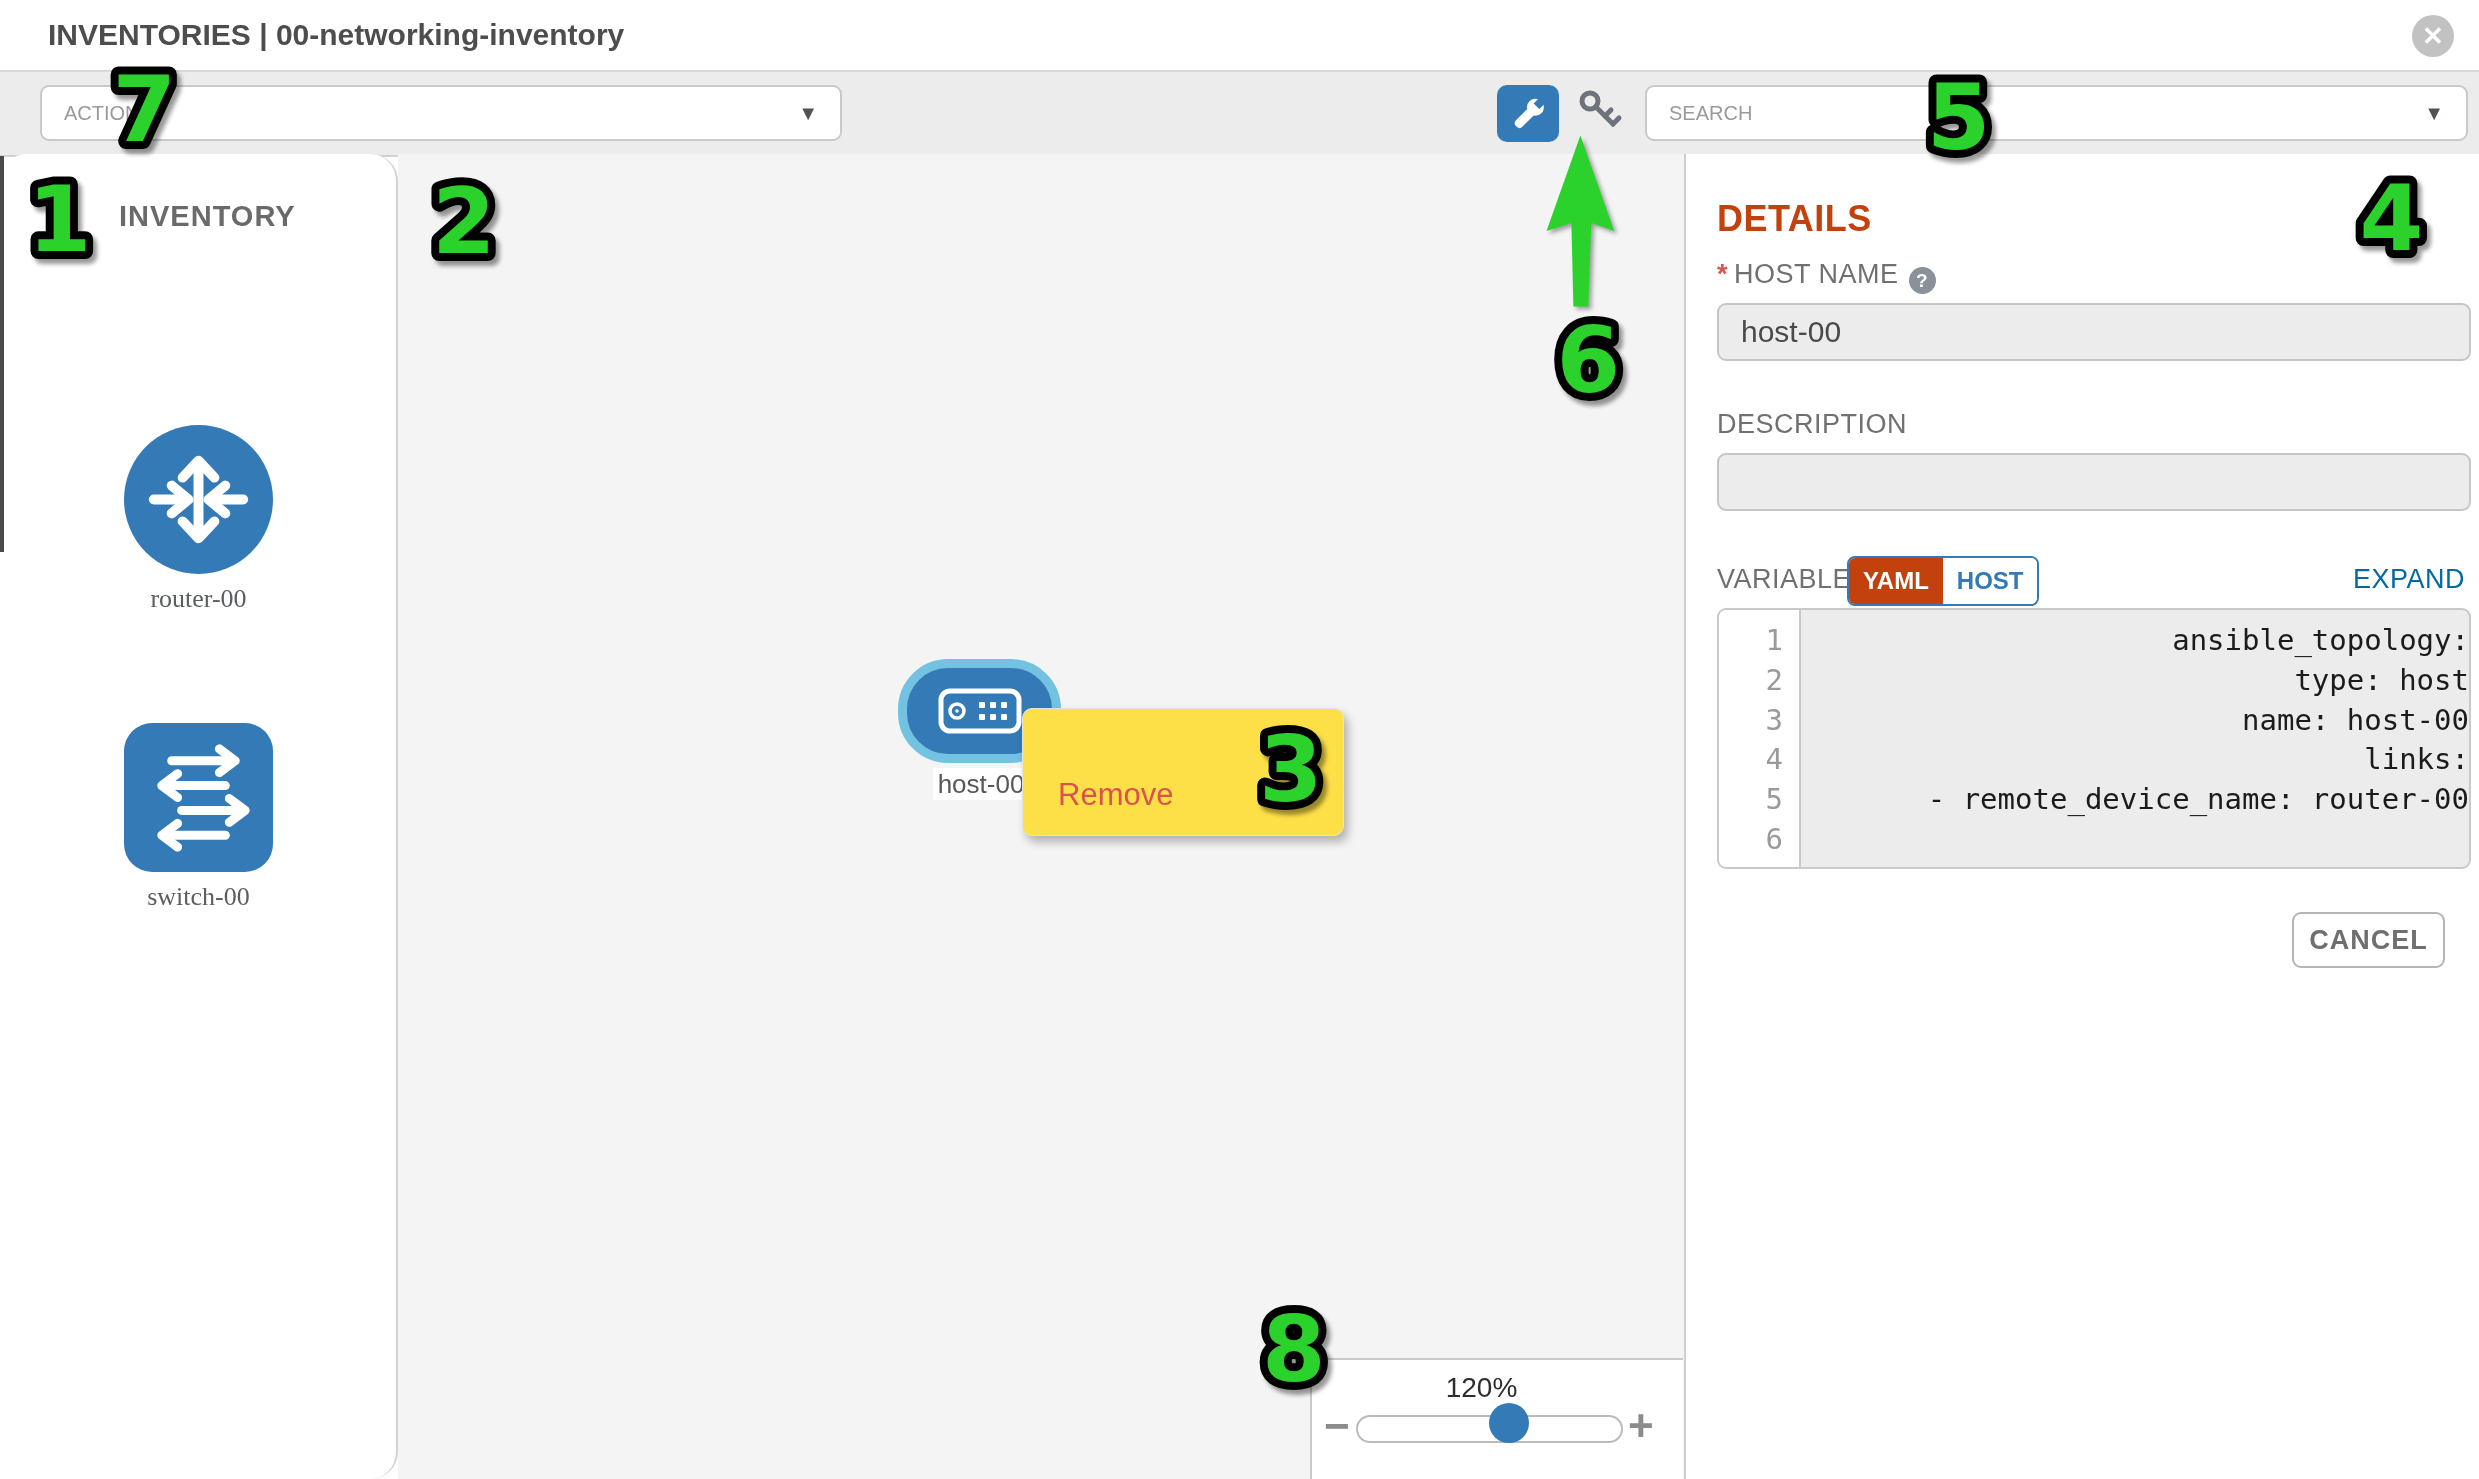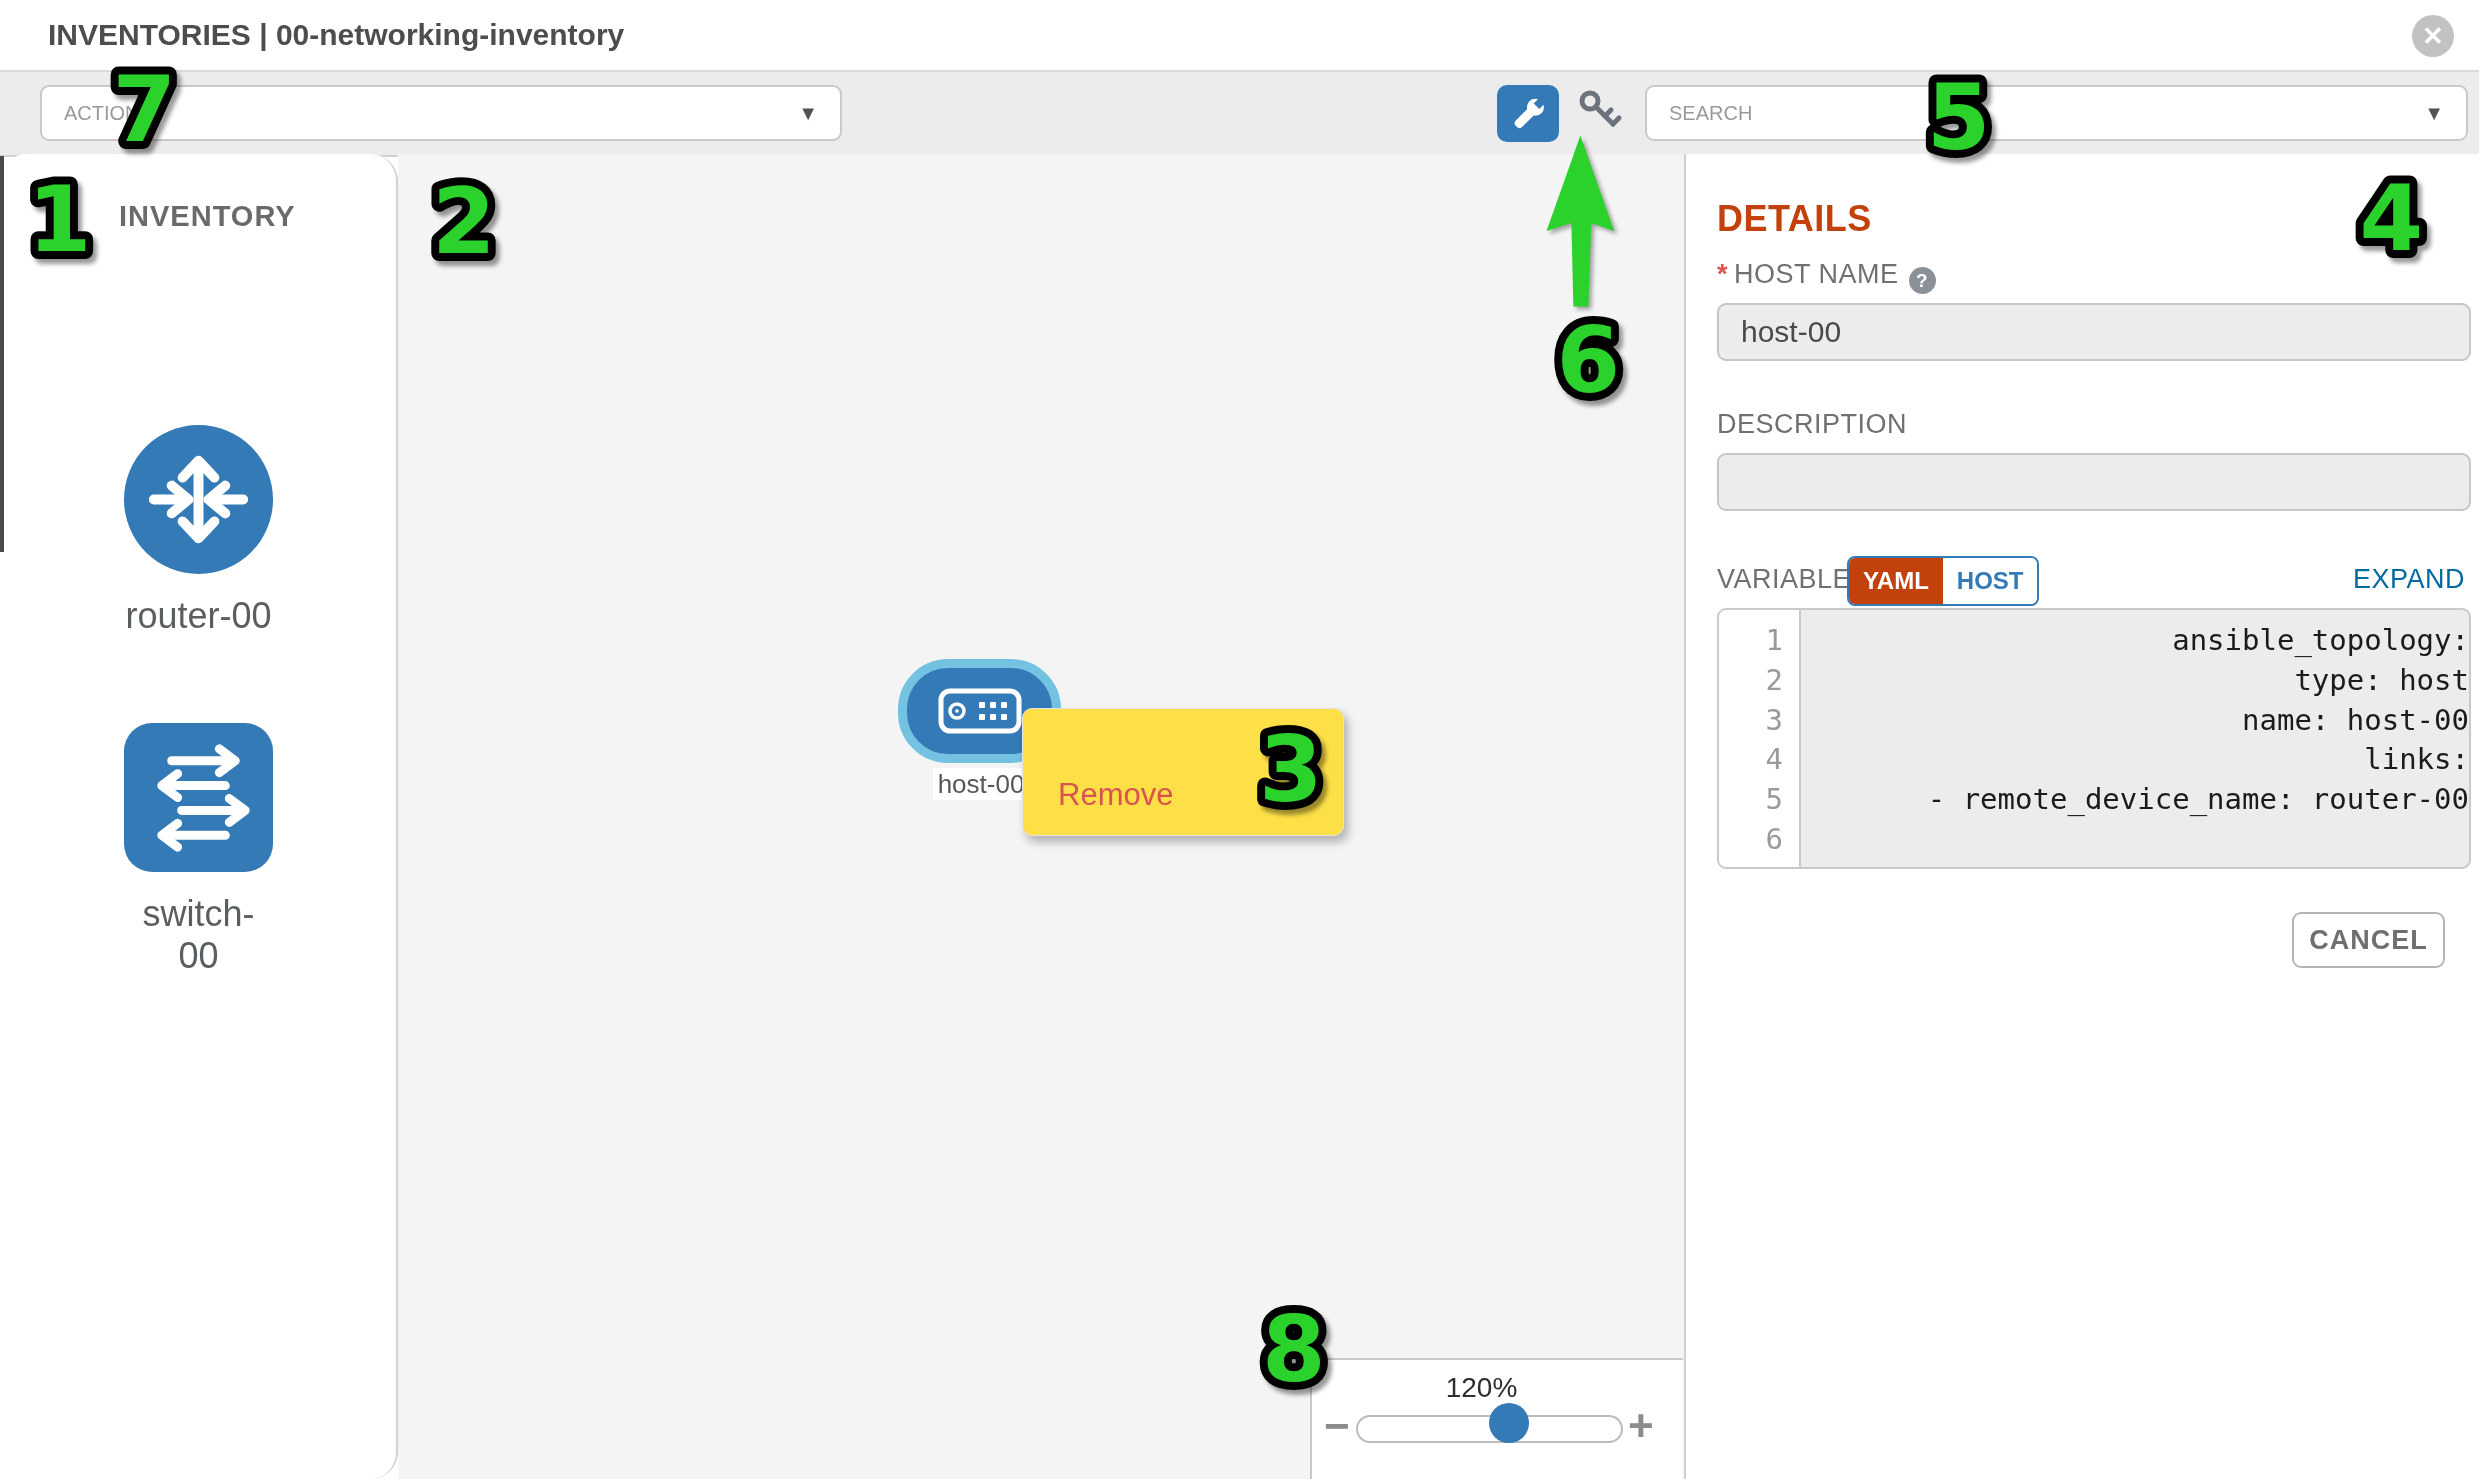--- a/index.html
+++ b/index.html
@@ -26,21 +26,21 @@
   
   .sidebar{position:absolute;left:0;top:154px;width:398px;height:1325px;background:#fff;border-right:2px solid #d2d2d2;box-sizing:border-box;border-radius:27px;}
   .sidebar-title{position:absolute;left:119px;top:46px;font-size:29px;font-weight:bold;color:#6a6a6a;letter-spacing:1px;}
   .edge-line{position:absolute;left:0;top:156px;width:4px;height:396px;background:#4a4a4a;}
   .device{position:absolute;left:124px;width:149px;text-align:center;}
   .device .dev-icon{width:149px;height:149px;background:#337ab7;display:block;}
   .device.router{top:271px;}
   .device.router .dev-icon{border-radius:50%;}
   .device.switch{top:569px;}
   .device.switch .dev-icon{border-radius:28px;}
-  .device .dev-label{display:block;margin-top:21px;font-size:36px;color:#5b5e60;}
+  .device .dev-label{display:block;margin-top:10px;font-size:26px;color:#5b5e60;font-family:Liberation Serif, serif;}
 
   
   .canvas{position:absolute;left:398px;top:154px;width:1286px;height:1325px;background:#f4f4f4;}
   .host-node{position:absolute;left:500px;top:505px;width:163px;height:104px;background:#337ab7;border:9px solid #74c2e1;
     border-radius:50px;box-sizing:border-box;display:flex;align-items:center;justify-content:center;}
   .host-label{position:absolute;left:535px;top:614px;width:96px;height:32px;background:#fff;font-size:26px;color:#55585a;
     text-align:center;line-height:32px;}
   .ctx-menu{position:absolute;left:624px;top:554px;width:320px;height:126px;background:#fde047;border:1px solid #e2e2e2;
     border-radius:10px;box-shadow:4px 6px 10px rgba(0,0,0,0.28);}
   .ctx-item{position:absolute;left:35px;height:46px;line-height:46px;font-size:31px;}

